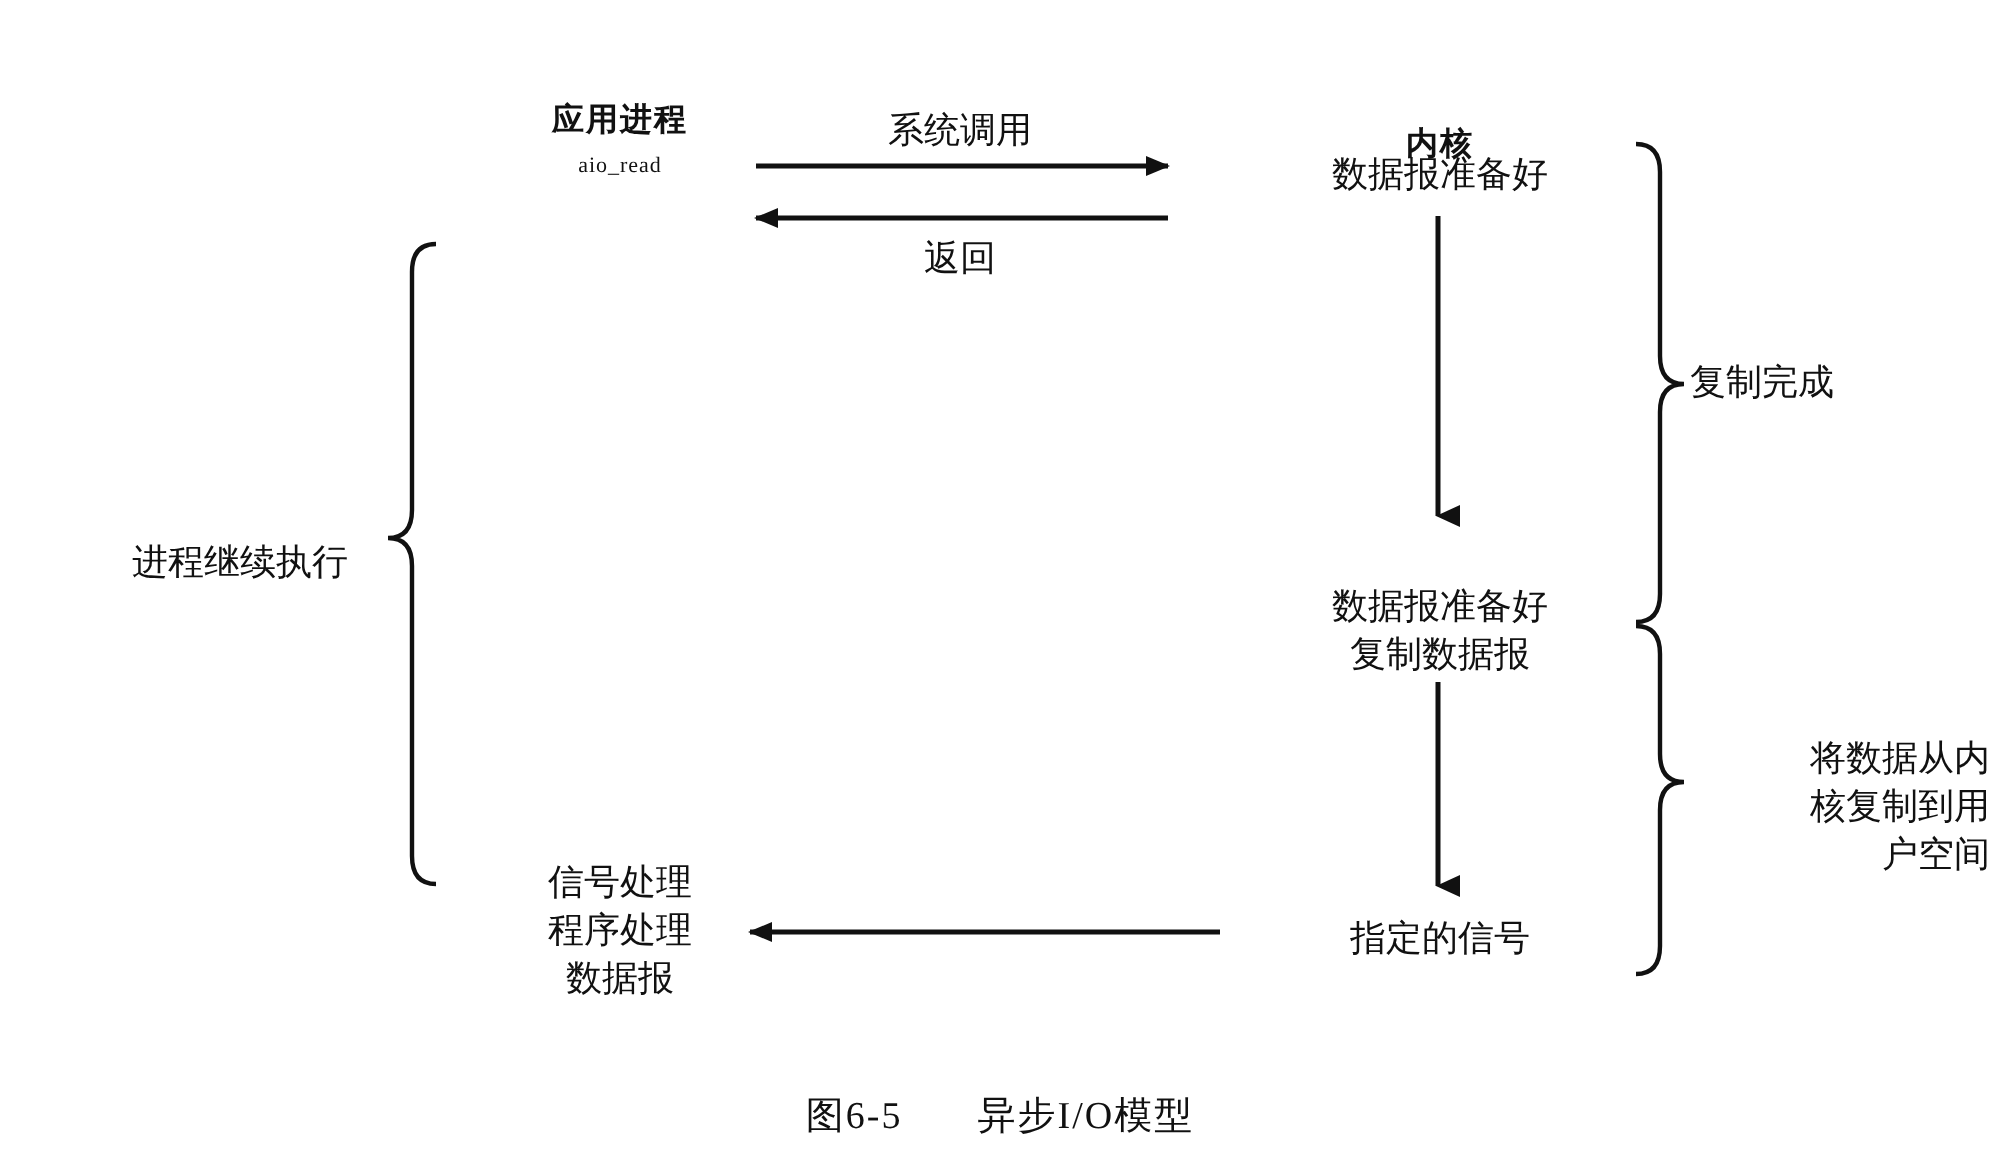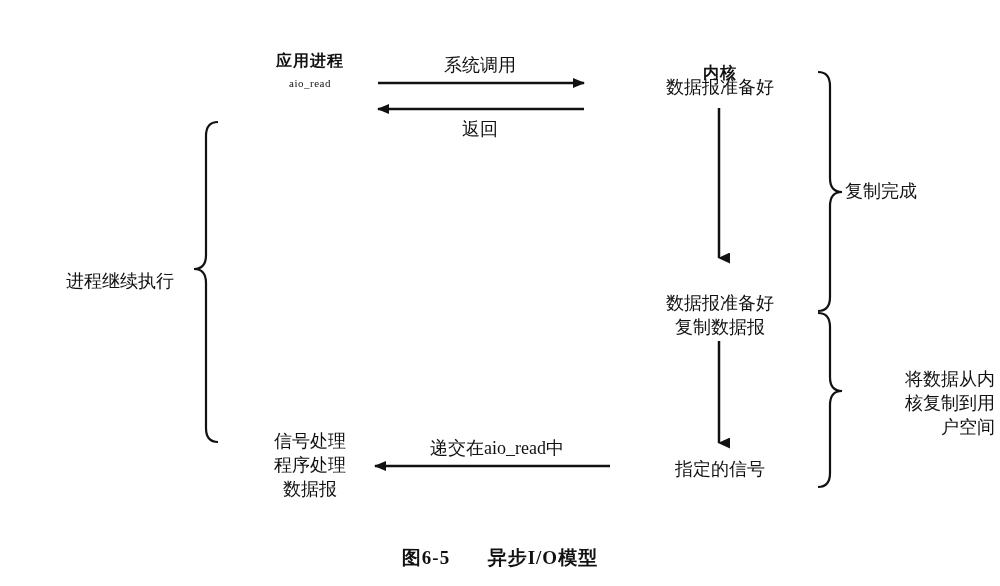--- a/index.html
+++ b/index.html
@@ -42,21 +42,21 @@
     font-size: 18px;
   }
   .edge-label {
     font-size: 18px;
   }
   .caption {
     position: absolute;
     width: 1000px;
     text-align: center;
     font-size: 19px;
-    font-weight: bold;
+    font-weight: normal;
     letter-spacing: 1px;
   }
   svg.lines {
     position: absolute;
     left: 0; top: 0;
     width: 1000px;
     height: 586px;
     pointer-events: none;
   }
 </style>
@@ -108,21 +108,20 @@
 
   <div class="lbl node" style="left:620px; top:76px; width:200px;">数据报准备好</div>
 
   <div class="lbl node" style="left:620px; top:292px; width:200px;">数据报准备好
 复制数据报</div>
 
   <div class="lbl node" style="left:630px; top:458px; width:180px;">指定的信号</div>
 
   <div class="lbl edge-label" style="left:380px; top:118px; width:200px;">返回</div>
   <div class="lbl edge-label" style="left:380px; top:54px; width:200px;">系统调用</div>
-  <div class="lbl edge-label" style="left:382px; top:437px; width:230px;">递交在aio_read中</div>
 
   <div class="lbl node" style="left:845px; top:180px; width:140px; text-align:left;">复制完成</div>
 
   <div class="lbl node" style="left:845px; top:368px; width:150px; text-align:right;">将数据从内
 核复制到用
 户空间</div>
 
   <div class="caption" style="top:545px;">
     <span>图6-5</span>
     <span style="display:inline-block; width:26px;"></span>

